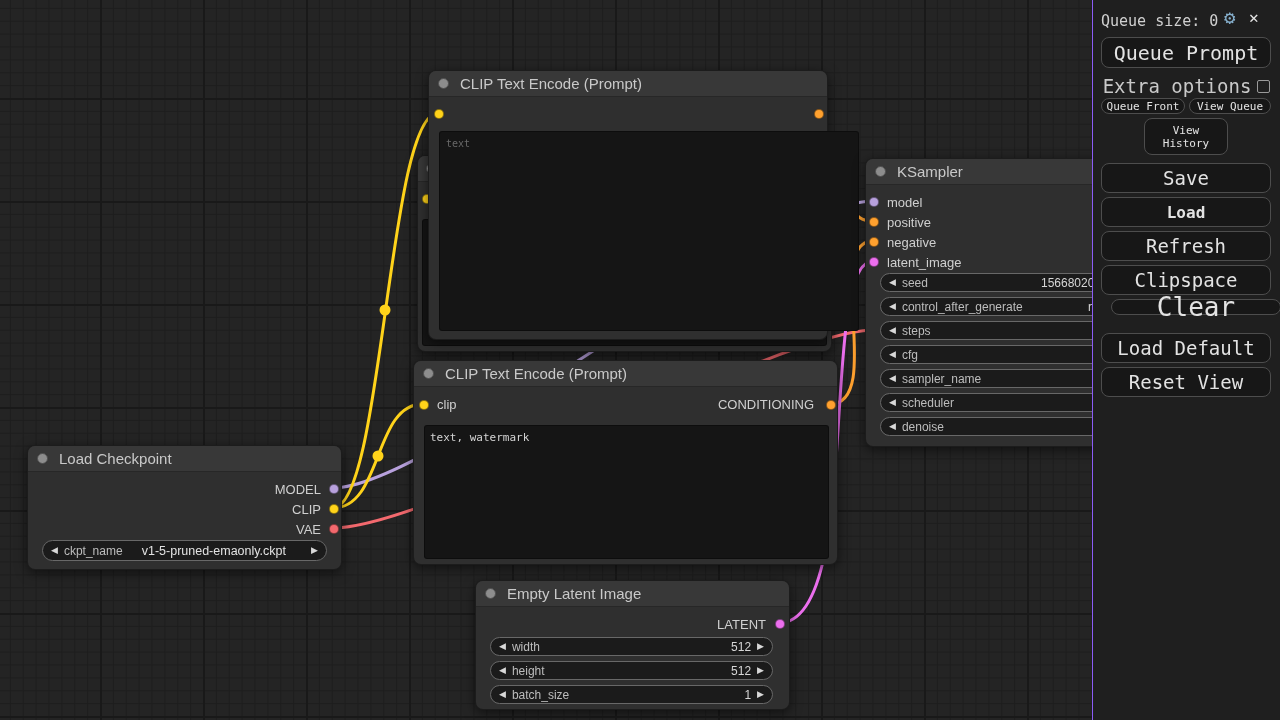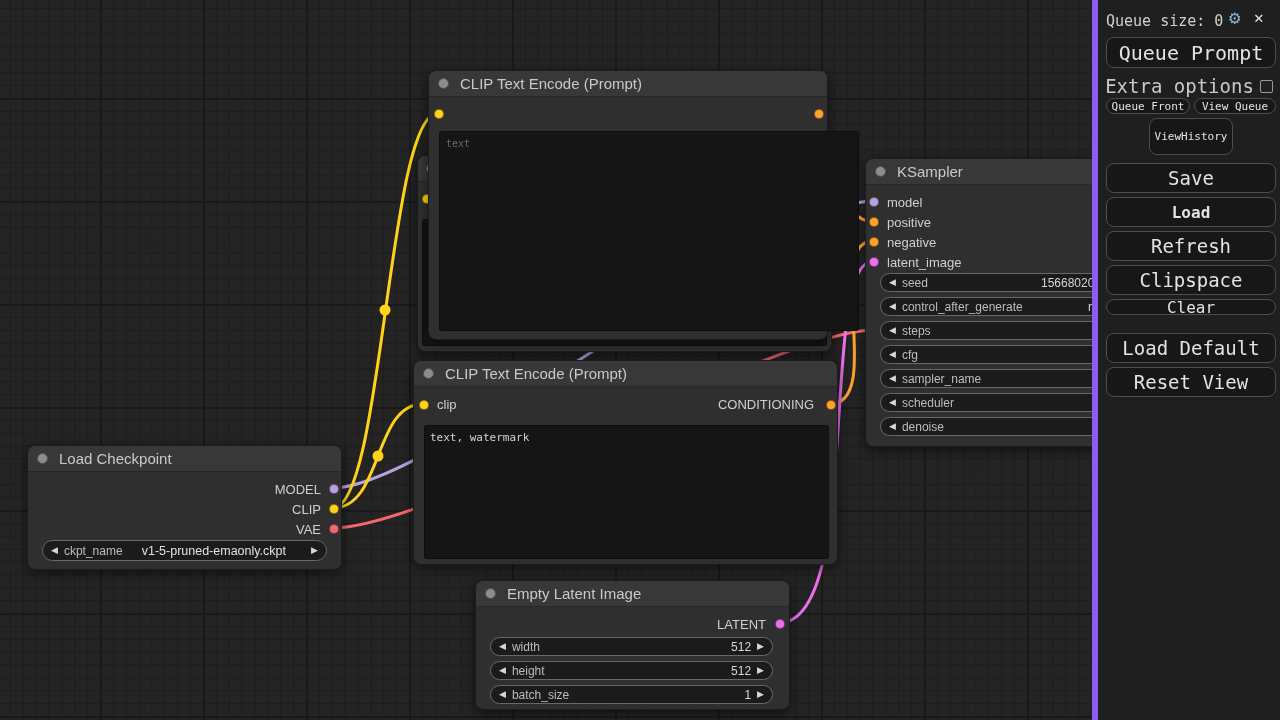--- a/index.html
+++ b/index.html
@@ -25,21 +25,21 @@
   .ta{position:absolute;background:#151515;border:1px solid rgba(0,0,0,.35);border-radius:3px;
     font-family:"DejaVu Sans Mono",monospace;color:#d4d4d4;overflow:hidden;}
   .pill{position:absolute;height:19px;background:#1b1b1b;border:1px solid #686868;border-radius:10px;
     display:flex;align-items:center;color:#c4c4c4;font-size:12px;overflow:hidden;white-space:nowrap;}
   .pill .arr{font-size:9px;color:#d8d8d8;flex:none;line-height:1;}
   .pill .arr.l{margin:0 6px 0 8px;}
   .pill .arr.r{margin:0 8px 0 6px;}
   .pill .wname{color:#bdbdbd;}
   .pill .wval{color:#d6d6d6;}
   .sidebar{position:absolute;left:1092px;top:0;width:188px;height:720px;background:#1f1f1f;
-    border-left:6px solid #8b5cf6;z-index:20;font-family:"DejaVu Sans Mono",monospace;}
+    border-left:1px solid #8b5cf6;z-index:20;font-family:"DejaVu Sans Mono",monospace;}
   .sbtn{position:absolute;background:#171717;border:1px solid #4d4d4d;border-radius:8px;
     color:#e3e3e3;display:flex;align-items:center;justify-content:center;cursor:pointer;
     font-family:"DejaVu Sans Mono",monospace;}
   .qsize{position:absolute;left:8px;top:12px;font-size:15px;color:#d0d0d0;}
   .gear{position:absolute;left:131px;top:8px;font-size:19px;color:#85aecb;cursor:pointer;line-height:1;}
   .xclose{position:absolute;left:156px;top:10px;font-size:16px;color:#e5e5e5;cursor:pointer;line-height:1;}
   .extra{position:absolute;left:0;top:75px;width:100%;display:flex;align-items:center;
     justify-content:center;color:#c9c9c9;font-size:19px;}
   .chk{width:13px;height:13px;border:1px solid #9a9a9a;border-radius:2px;margin-left:6px;background:transparent;}
 </style>
@@ -221,38 +221,38 @@
     <span class="chk"></span>
   </div>
 
   <div class="sbtn" style="left:8px;top:98px;width:84px;height:16px;font-size:11px;">
     <span>Queue Front</span>
   </div>
   <div class="sbtn" style="left:96px;top:98px;width:82px;height:16px;font-size:11px;align-items:flex-end;">
     <span>View Queue</span>
   </div>
 
-  <div class="sbtn" style="left:51px;top:118px;width:84px;height:37px;font-size:11px;flex-direction:row;line-height:13px;">
+  <div class="sbtn" style="left:51px;top:118px;width:84px;height:37px;font-size:11px;flex-direction:column;line-height:13px;">
     <span>View</span>
     <span>History</span>
   </div>
 
   <div class="sbtn" style="left:8px;top:163px;width:170px;height:30px;font-size:19px;">
     <span>Save</span>
   </div>
   <div class="sbtn" style="left:8px;top:197px;width:170px;height:30px;font-size:16px;font-weight:bold;">
     <span>Load</span>
   </div>
   <div class="sbtn" style="left:8px;top:231px;width:170px;height:30px;font-size:19px;">
     <span>Refresh</span>
   </div>
   <div class="sbtn" style="left:8px;top:265px;width:170px;height:30px;font-size:19px;">
     <span>Clipspace</span>
   </div>
-  <div class="sbtn" style="left:8px;top:299px;width:170px;height:16px;font-size:16px;">
+  <div class="sbtn" style="left:18px;top:299px;width:170px;height:16px;font-size:26px;">
     <span>Clear</span>
   </div>
   <div class="sbtn" style="left:8px;top:333px;width:170px;height:30px;font-size:19px;">
     <span>Load Default</span>
   </div>
   <div class="sbtn" style="left:8px;top:367px;width:170px;height:30px;font-size:19px;">
     <span>Reset View</span>
   </div>
 </div>
 

